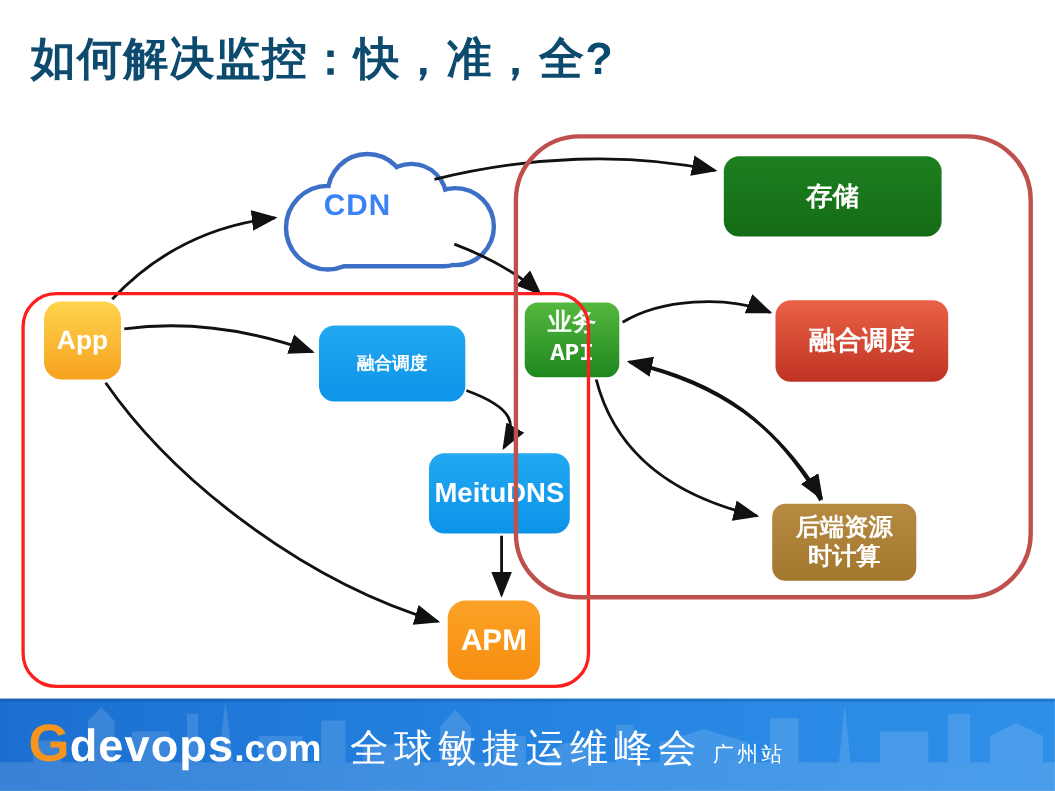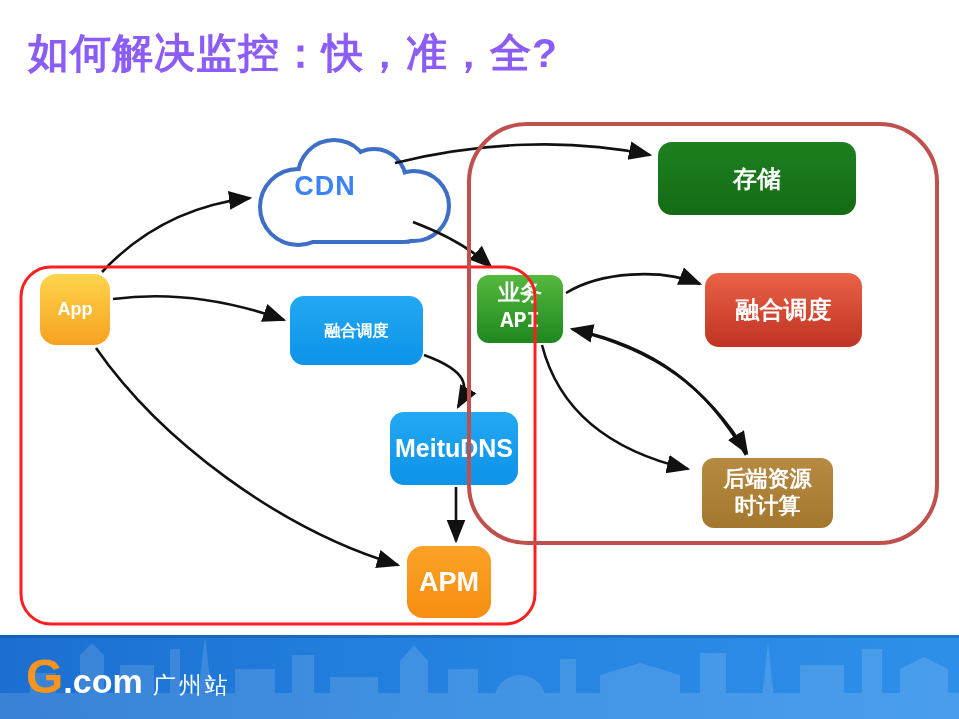--- a/index.html
+++ b/index.html
@@ -2,29 +2,29 @@
 <html><head>
 <meta charset="utf-8">
 <style>
   html,body{margin:0;padding:0;}
   body{
     width:959px;height:719px;position:relative;overflow:hidden;
     background:#ffffff;font-family:"Liberation Sans", sans-serif;
   }
   .slide-title{
     position:absolute;left:28px;top:26px;width:880px;
-    font-size:41px;font-weight:bold;color:#8b5cf6;letter-spacing:1px;
+    font-size:41px;font-weight:bold;color:#0c4a6e;letter-spacing:1px;
   }
   .node{
     position:absolute;display:flex;align-items:center;justify-content:center;
     color:#ffffff;font-weight:bold;text-align:center;z-index:1;
     white-space:pre-line;line-height:1.22;
   }
   .node-app{left:40px;top:274px;width:70px;height:71px;border-radius:16px;
-    background:linear-gradient(180deg,#FFD44D 0%,#F6A21F 100%);font-size:18px;}
+    background:linear-gradient(180deg,#FFD44D 0%,#F6A21F 100%);font-size:24px;}
   .node-ronghe{left:290px;top:296px;width:133px;height:69px;border-radius:14px;
     background:linear-gradient(180deg,#23A8F2,#0D93E8);font-size:16px;}
   .node-meitudns{left:390px;top:412px;width:128px;height:73px;border-radius:14px;
     background:linear-gradient(180deg,#23A8F2,#0D93E8);font-size:25px;}
   .node-apm{left:407px;top:546px;width:84px;height:72px;border-radius:16px;
     background:linear-gradient(180deg,#FBA226,#F68E11);font-size:27px;}
   .node-yewu{left:477px;top:275px;width:86px;height:68px;border-radius:12px;
     background:linear-gradient(180deg,#55B83E,#1E871E);font-size:22px;font-family:Liberation Mono, monospace;}
   .node-cunchu{left:658px;top:142px;width:198px;height:73px;border-radius:14px;
     background:linear-gradient(180deg,#1D8020,#146B14);font-size:24px;}
@@ -49,21 +49,21 @@
     position:relative;display:flex;align-items:baseline;margin-left:26px;color:#fff;
   }
   .logo-g{color:#F7941E;font-size:48px;font-weight:bold;line-height:1;}
   .logo-devops{font-size:41px;font-weight:bold;letter-spacing:1px;line-height:1;}
   .logo-com{font-size:34px;font-weight:bold;line-height:1;}
   .footer-event{
     font-family:"Liberation Serif", serif;font-size:35px;margin-left:26px;
     letter-spacing:5px;line-height:1;
   }
   .footer-city{
-    font-family:Liberation Serif, serif;font-size:23px;margin-left:10px;
+    font-family:Liberation Serif, serif;font-size:19px;margin-left:10px;
     letter-spacing:3px;line-height:1;
   }
 </style>
 </head>
 <body>
 
 <div class="slide-title">如何解决监控：快，准，全?</div>
 
 <div class="node node-app">App</div>
 <div class="node node-ronghe">融合调度</div>
@@ -139,16 +139,18 @@
       <rect x="700" y="18" width="26" height="66"></rect>
       <polygon points="760,84 768,6 776,84"></polygon>
       <rect x="800" y="30" width="44" height="54"></rect>
       <rect x="862" y="14" width="20" height="70"></rect>
       <polygon points="900,84 900,34 924,22 948,34 948,84"></polygon>
       <rect x="0" y="58" width="959" height="26"></rect>
     </g>
   </svg>
   <div class="footer-content">
     <span class="logo-g">G</span>
+      <span class="logo-devops">devops</span>
       <span class="logo-com">.com</span>
+    <span class="footer-event">全球敏捷运维峰会</span>
     <span class="footer-city">广州站</span>
   </div>
 </div>
 
 </body></html>

